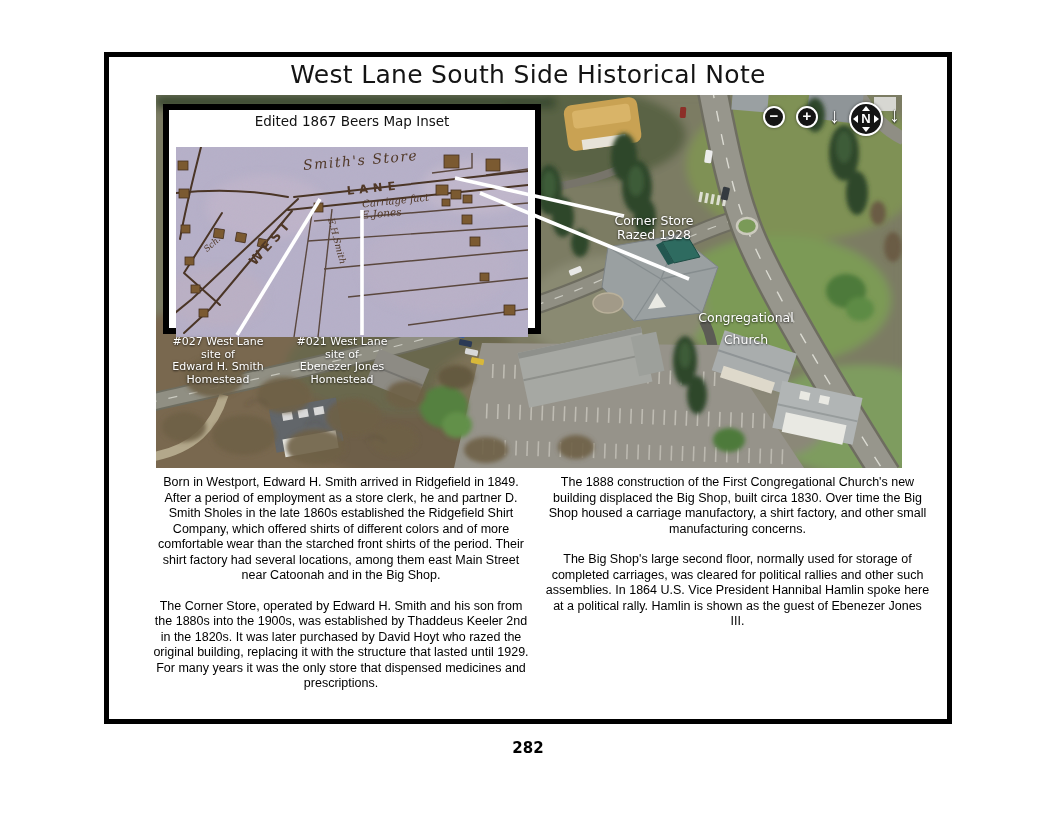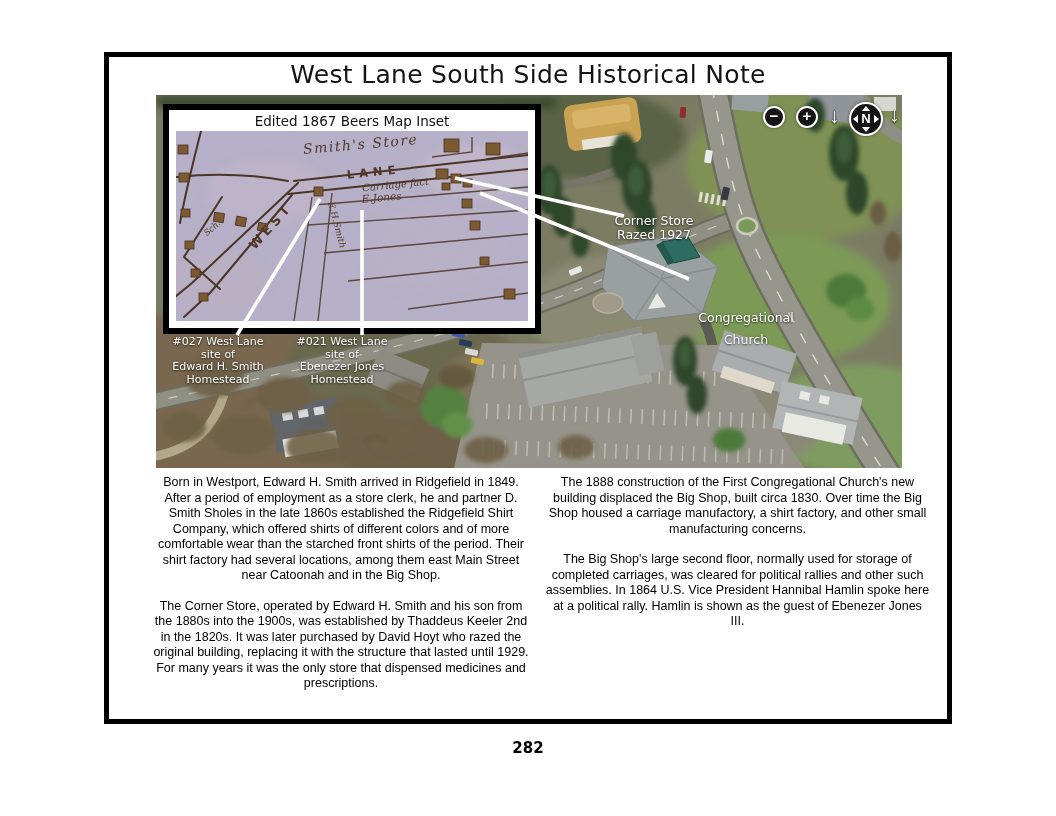--- a/index.html
+++ b/index.html
@@ -13,21 +13,21 @@
      font-family:"DejaVu Sans",sans-serif;font-size:25px;color:#141414;letter-spacing:.3px;}
 
   
   .photo{position:absolute;left:47px;top:38px;width:746px;height:373px;
          background:#7b7c64;overflow:hidden;}
   .aerial{position:absolute;left:0;top:0;z-index:1;}
 
   
   .inset{position:absolute;left:7px;top:9px;width:378px;height:230px;box-sizing:border-box;
          border:6px solid #000;background:#fff;z-index:3;}
-  .inset-title{height:21px;line-height:22px;text-align:center;
+  .inset-title{height:37px;line-height:22px;text-align:center;
      font-family:"DejaVu Sans",sans-serif;font-size:13.5px;color:#111;}
   .map-svg{display:block;margin:0 auto;}
 
   .callouts{position:absolute;left:0;top:0;z-index:4;pointer-events:none;}
 
   .ph-label{position:absolute;z-index:5;color:#fff;text-align:center;white-space:pre-line;
      font-family:"DejaVu Sans",sans-serif;transform:translateX(-50%);
      text-shadow:0 1px 2px rgba(0,0,0,.6), 0 0 3px rgba(0,0,0,.35);}
   .lbl-smith{left:62px;top:241px;font-size:11px;line-height:12.5px;}
   .lbl-jones{left:186px;top:241px;font-size:11px;line-height:12.5px;}
@@ -321,21 +321,21 @@
 
     <div class="ph-label lbl-smith">#027 West Lane
 site of
 Edward H. Smith
 Homestead</div>
     <div class="ph-label lbl-jones">#021 West Lane
 site of
 Ebenezer Jones
 Homestead</div>
     <div class="ph-label lbl-corner">Corner Store
-Razed 1927</div>
+Razed 1928</div>
     <div class="ph-label lbl-church">Congregational
 Church</div>
 
     <div class="ctl ctl-circle zoom-out">−</div>
     <div class="ctl ctl-circle zoom-in">+</div>
     <div class="ctl pan-arrow pan-1">↓</div>
     <div class="ctl compass">
       <span class="chev up"></span>
       <span class="chev dn"></span>
       <span class="chev lf"></span>

